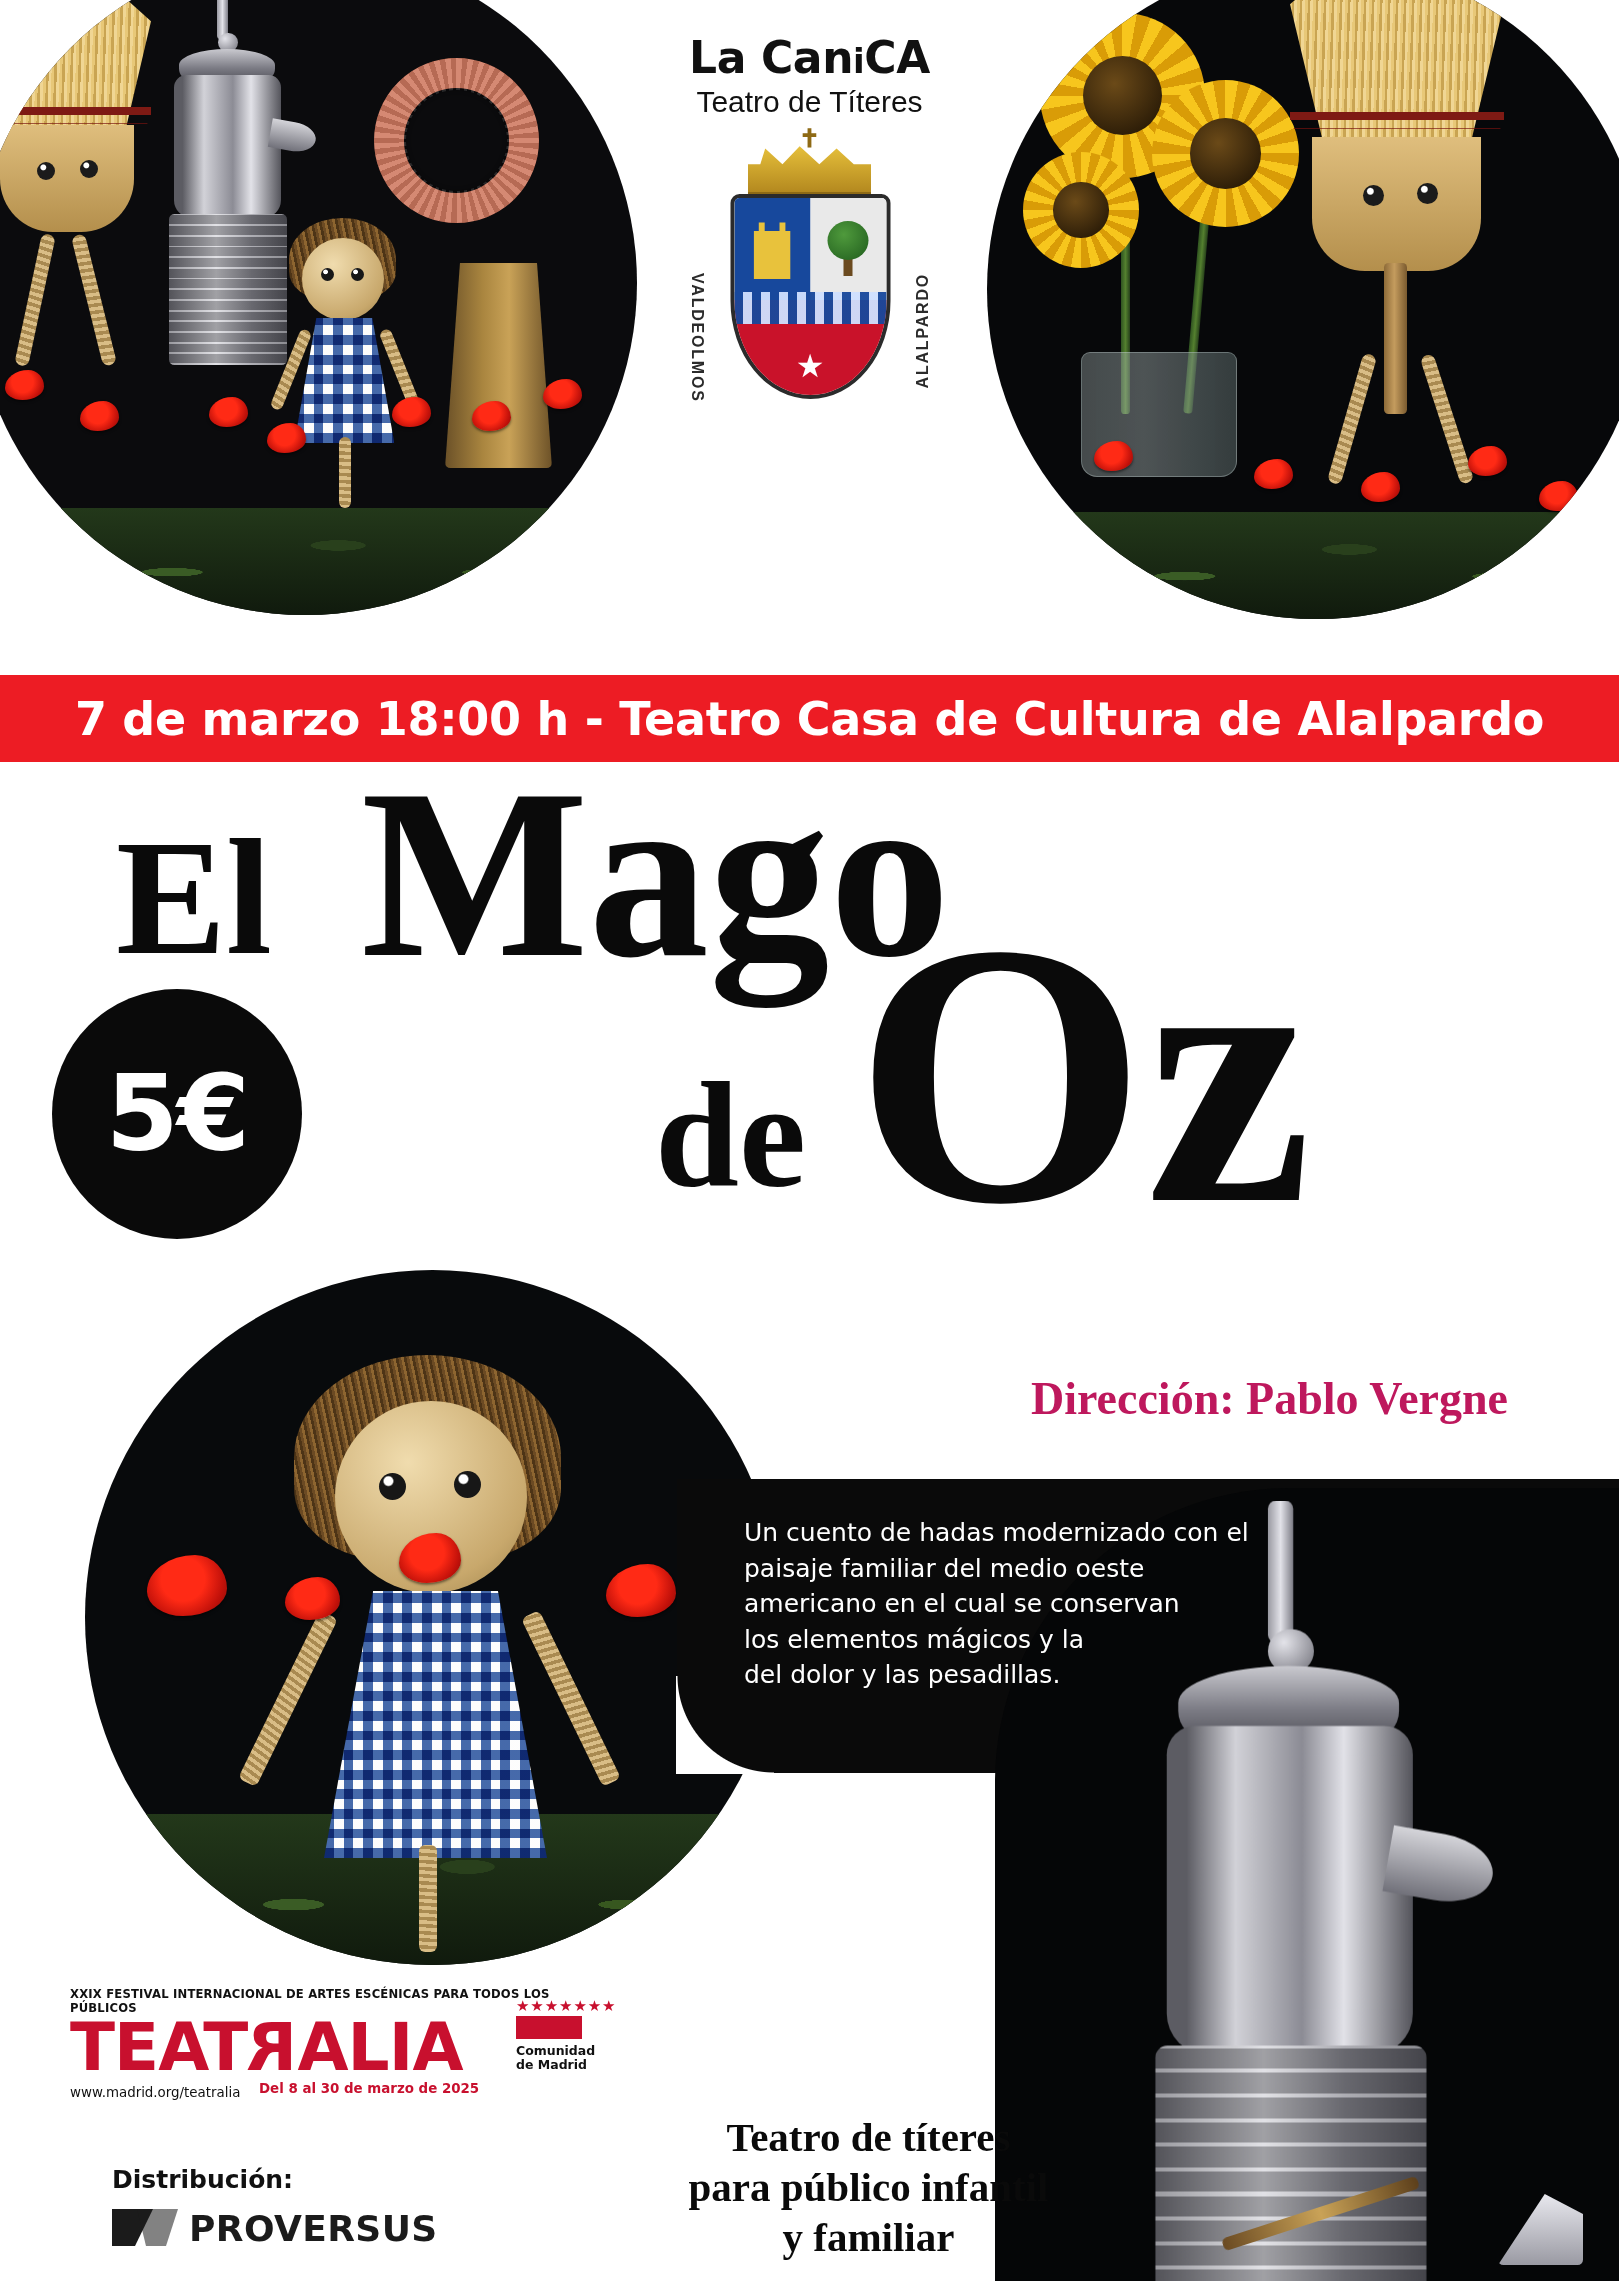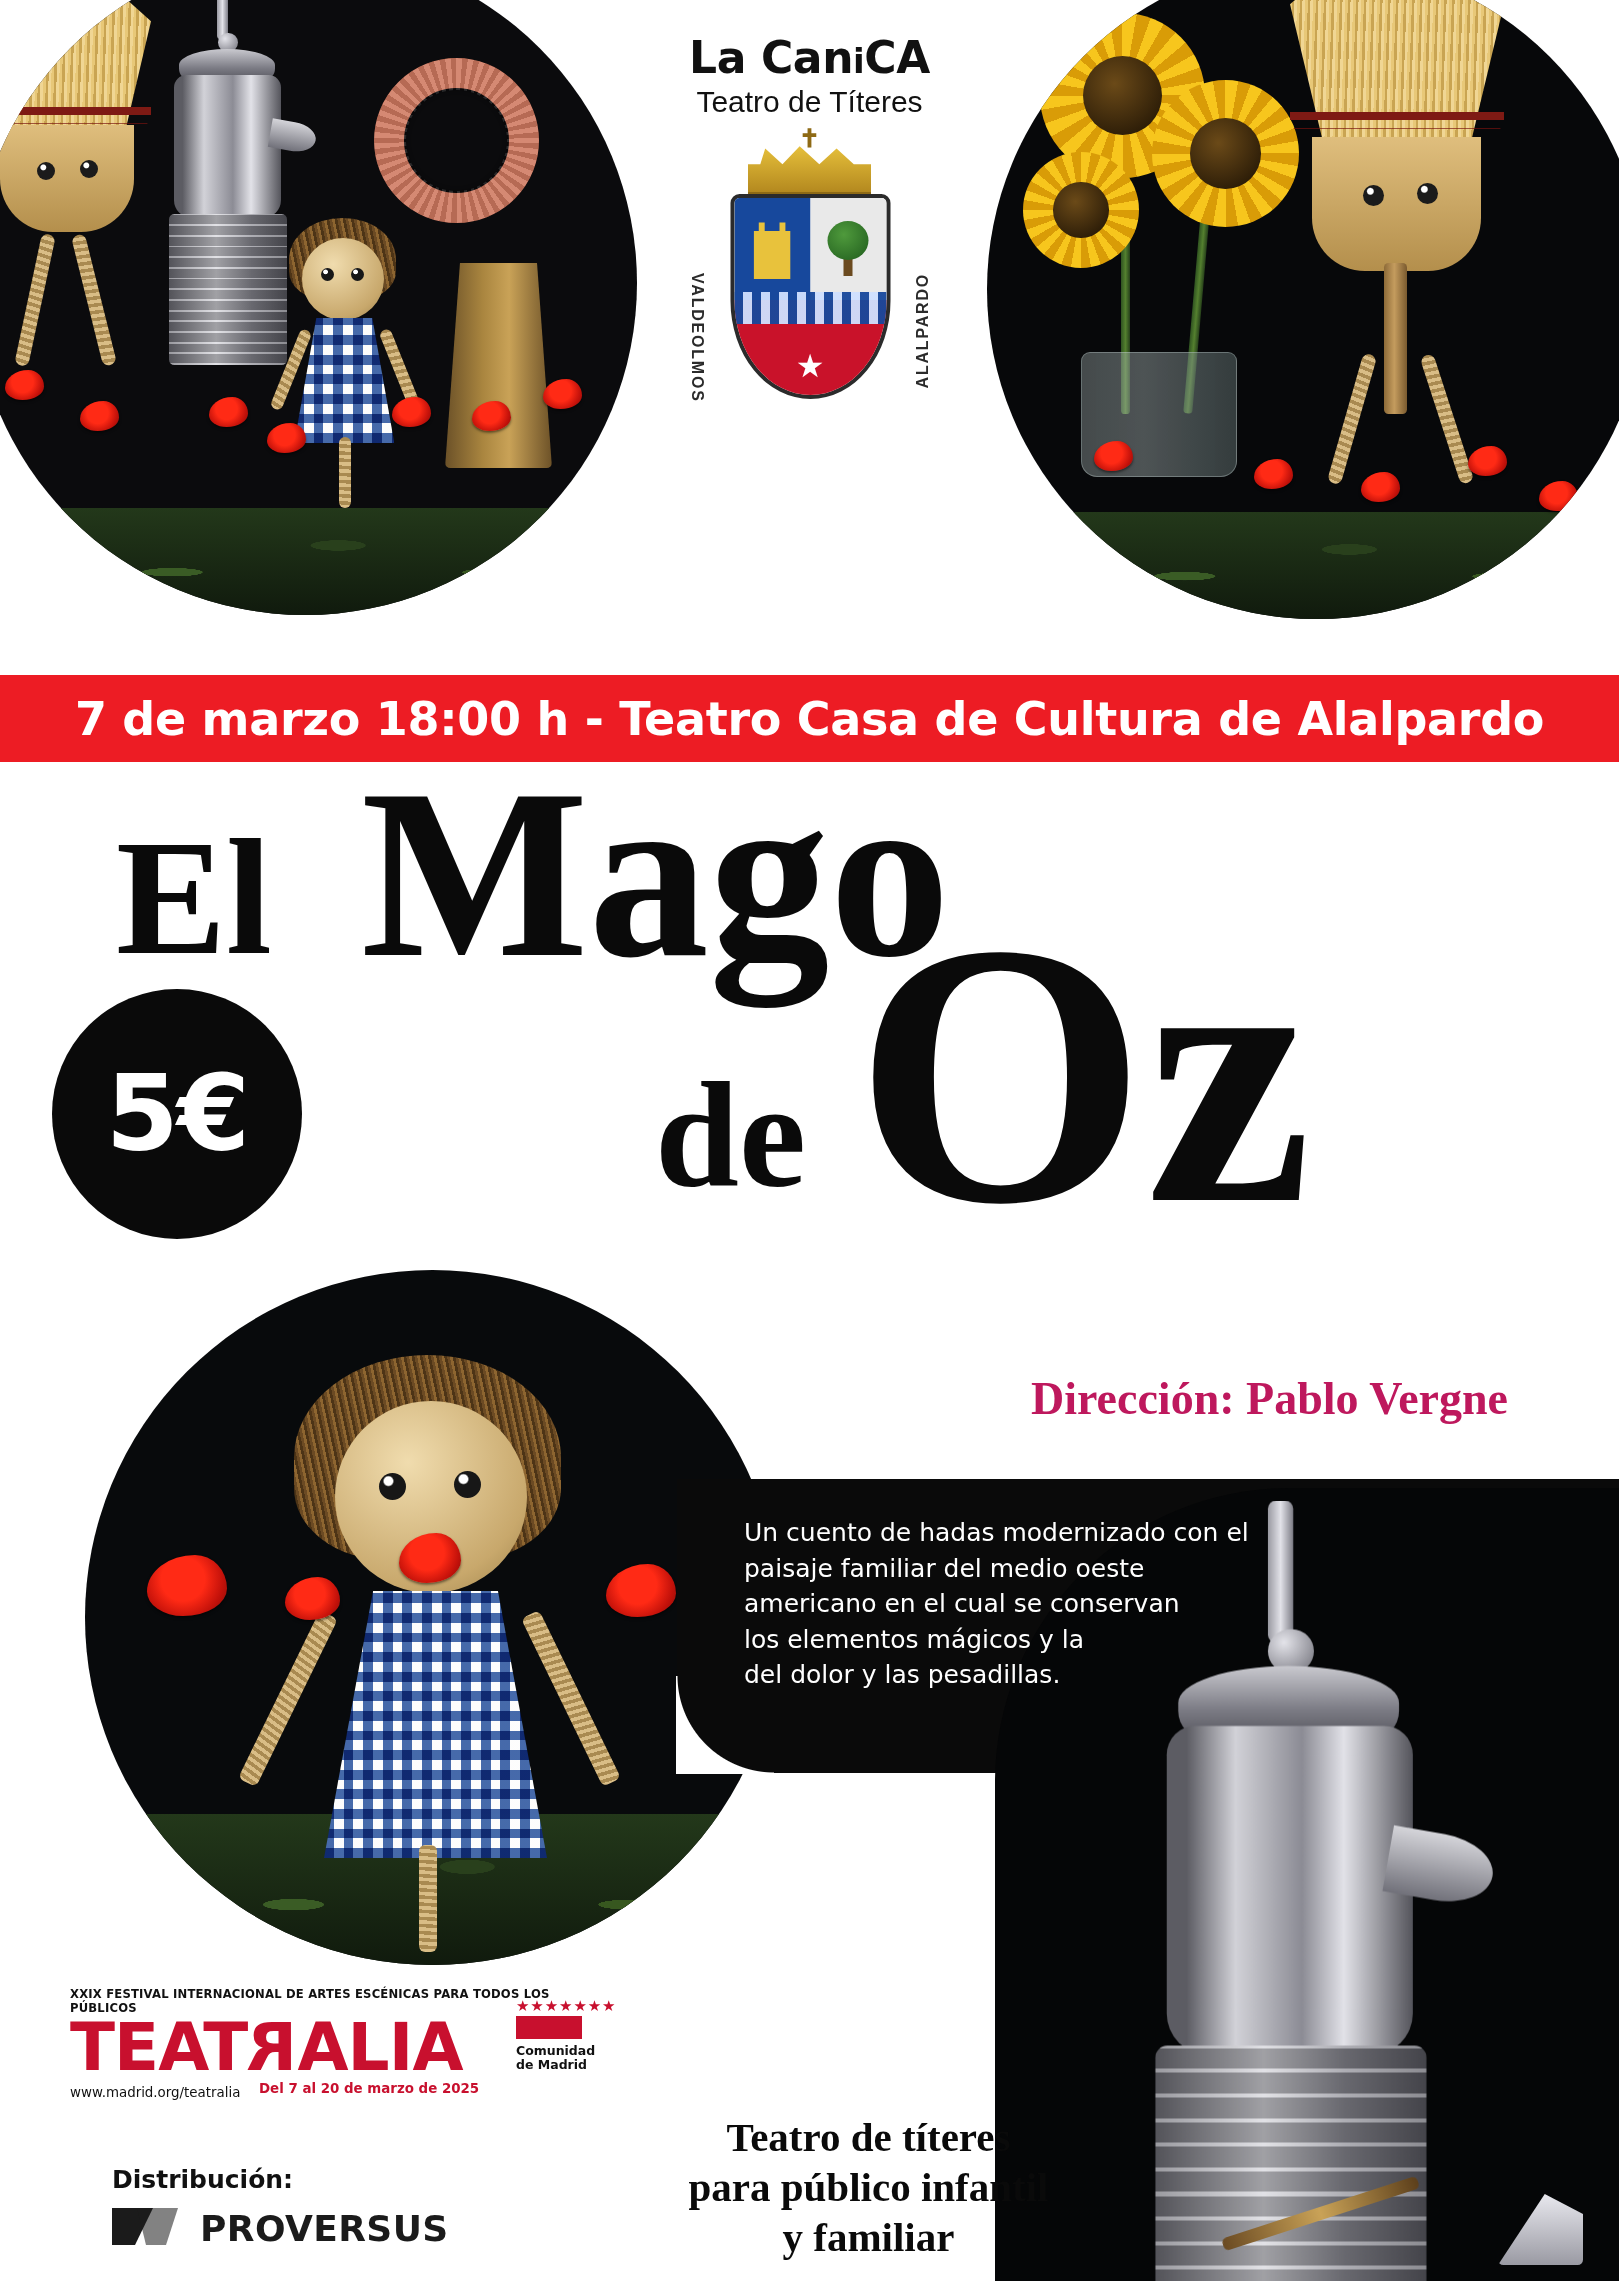--- a/index.html
+++ b/index.html
@@ -514,21 +514,21 @@
     position: absolute;
     left: 112px; top: 2165px;
   }
   .distri .label {
     font-family: "DejaVu Sans", sans-serif;
     font-weight: 700;
     font-size: 25px;
     color: #111;
   }
   .distri .brand-row {
-    display: flex; gap: 29px; margin-top: 14.3px;
+    display: flex; align-items: center; gap: 18px; margin-top: 14.3px;
   }
   .distri .mark {
     width: 59px; height: 39px;
     position: relative;
   }
   .distri .mark::before, .distri .mark::after {
     content: ""; position: absolute; top: 0;
     border-top: 37px solid #1b1b1b;
   }
   .distri .mark::before {
@@ -733,21 +733,21 @@
     <div style="position:absolute; left:223px; bottom:62px; width:205px; height:12.5px; background:linear-gradient(90deg,#6a4a22,#c9a257,#5c3f1b); transform:rotate(-18deg); border-radius:5.3px;"></div>
     <div style="position:absolute; right:36px; bottom:16px; width:85px; height:71px; background:linear-gradient(#e8e8ee,#9a9aa3); clip-path:polygon(0 100%, 55% 0, 100% 28%, 100% 100%); border-radius:5.3px;"></div>
   </div>
 
   <div class="teatralia">
     <div class="fest-line">XXIX FESTIVAL INTERNACIONAL DE ARTES ESCÉNICAS PARA TODOS LOS PÚBLICOS</div>
     <div class="word">
       <span>TEAT</span><span class="rev">R</span><span>ALIA</span>
     </div>
     <div class="url">www.madrid.org/teatralia</div>
-    <div class="dates">Del 7 al 20 de marzo de 2025</div>
+    <div class="dates">Del 8 al 30 de marzo de 2025</div>
 
     <div class="cm-logo">
       <div class="stars">★★★★★★★</div>
       <div class="bar"></div>
       <div class="cm-text">
         <div>Comunidad</div>
         <div>de Madrid</div>
       </div>
     </div>
   </div>

